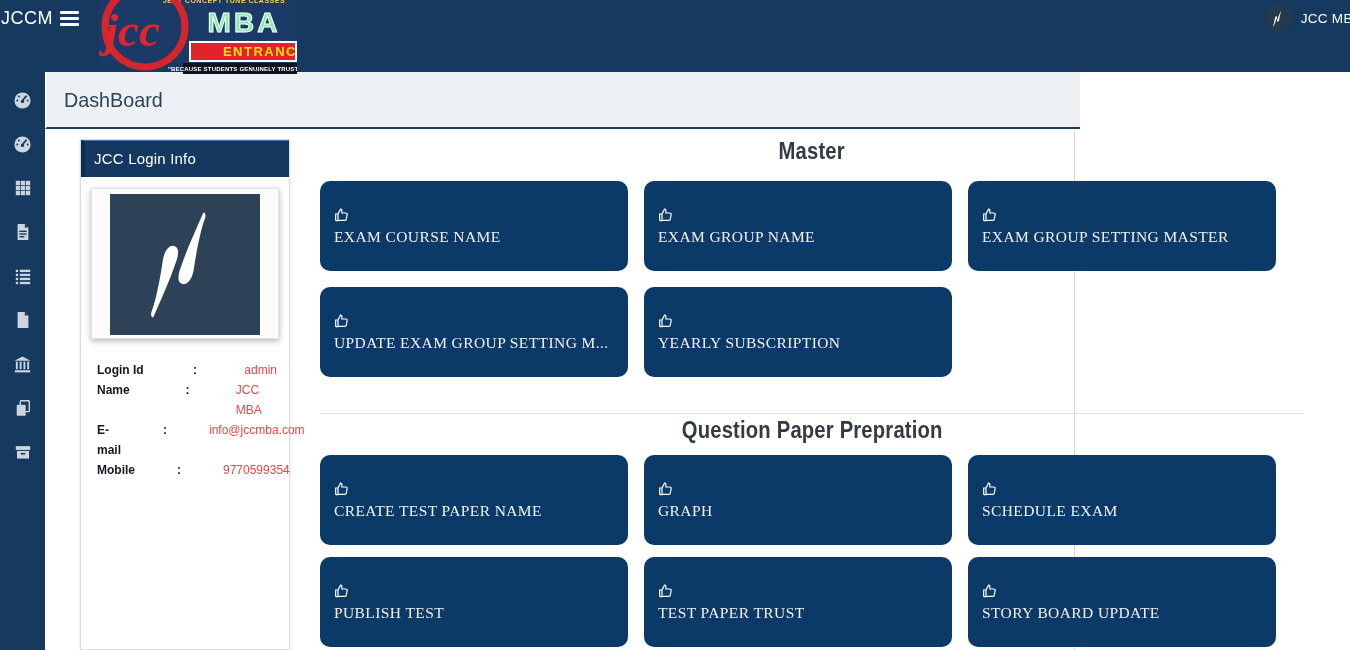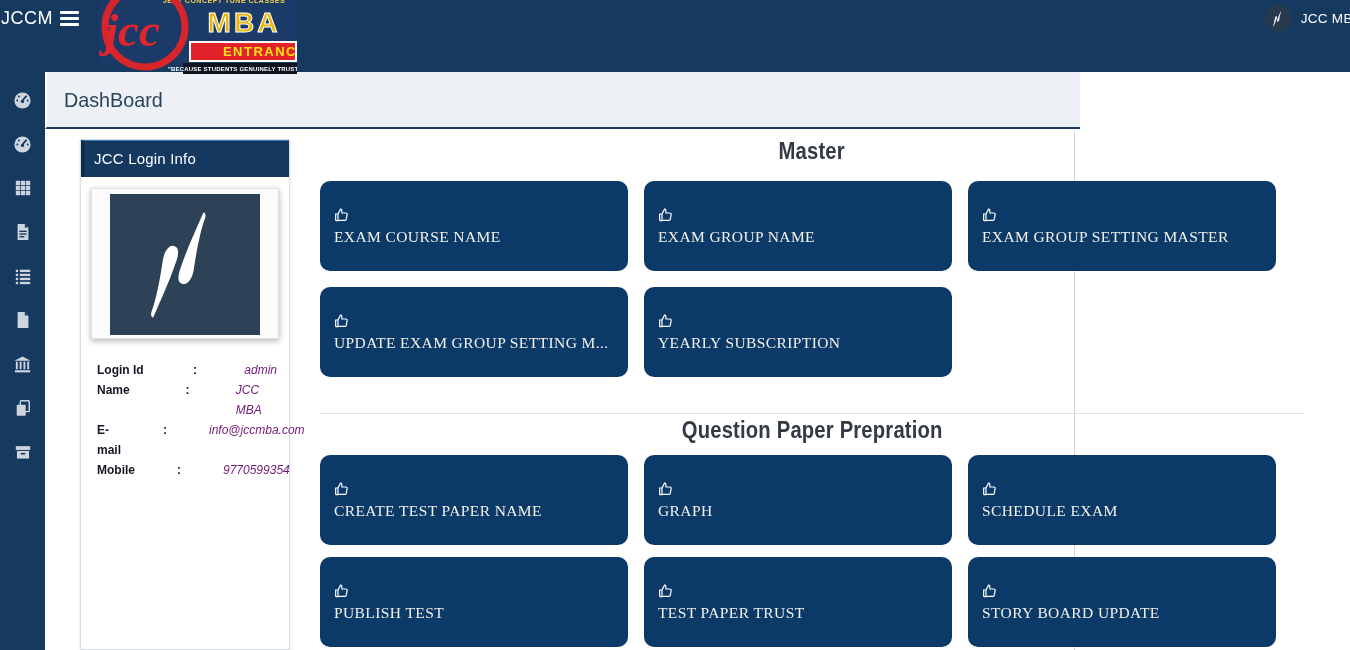--- a/index.html
+++ b/index.html
@@ -13,21 +13,21 @@
   .hamburger { position:absolute; left:60px; top:11px; width:19px; height:16px; cursor:pointer; }
   .hamburger i { display:block; height:3px; background:#fff; margin-bottom:3px; border-radius:1px; }
 
   .logo { position:absolute; left:99px; top:0; width:198px; height:75px; overflow:hidden; }
   .logo-navy { position:absolute; left:0; top:0; width:198px; height:63px; background:#1c3a68; }
   .logo-topline { position:absolute; left:52px; top:-3px; width:146px; text-align:center; color:#f2cf4a;
                   font-size:7px; font-weight:700; letter-spacing:.5px; white-space:nowrap; }
   .logo-circle { position:absolute; left:0; top:0; }
   .logo-jcc { position:absolute; left:6px; top:0px; font-family:"Liberation Serif", serif; font-style:italic;
               font-weight:700; font-size:47px; color:#e0262c; line-height:60px; }
-  .logo-mba { position:absolute; left:92px; top:7px; width:106px; text-align:center; color:#eab308;
+  .logo-mba { position:absolute; left:92px; top:7px; width:106px; text-align:center; color:#86efac;
               font-size:28px; font-weight:900; letter-spacing:3px; -webkit-text-stroke:1px #fff; }
   .logo-entrance { position:absolute; left:90px; top:41px; width:108px; height:21px; background:#e3232b;
               border:2px solid #fff; display:flex; align-items:center; justify-content:center;
               color:#ffe60a; font-size:13px; font-weight:800; letter-spacing:1.5px;padding-left:44px; }
   .logo-tagline { position:absolute; left:84px; top:63px; width:114px; height:11px; background:#10131f;
               color:#fff; font-size:6px; font-weight:700; display:flex; align-items:center;
               justify-content:center; white-space:nowrap; letter-spacing:.2px; }
 
   .user-chip { position:absolute; right:-12px; top:5px; display:flex; align-items:center; gap:9px; cursor:pointer; }
   .user-avatar { width:27px; height:27px; border-radius:50%; background:#273a4d; display:flex;
@@ -52,21 +52,21 @@
                  border:1px solid #d9dee4; box-shadow:0 1px 3px rgba(0,0,0,.12); }
   .login-header { height:37px; background:#14385f; border-top:1px solid #3d7ab0; border-left:4px solid #0c2c4e;
                   color:#fff; font-size:15px; padding:9px 0 8px 9px; letter-spacing:.2px; }
   .avatar-frame { margin:11px auto 0; width:188px; height:151px; background:#fcfcfc; border:1px solid #e2e2e2;
                   box-shadow:0 2px 6px rgba(0,0,0,.3); padding:5px 18px 3px; }
   .avatar-box { width:100%; height:100%; background:#2e4257; display:flex; align-items:center; justify-content:center; }
   .login-fields { margin:21px 12px 0 16px; list-style:none; }
   .login-fields li { display:flex; line-height:20px; font-size:12px;gap:42px; }
   .lf-label { width:54px; font-weight:700; color:#131722; }
   .lf-sep { width:16px; text-align:center; font-weight:700; color:#131722; }
-  .lf-value { color:#701a75;font-style:italic; }
+  .lf-value { color:#ef4444; }
 
   
   .cards-area { position:absolute; left:275px; top:0; width:984px; padding-top:4px; }
   .section-title { text-align:center; line-height:32px; margin-bottom:14px; }
   .section-title span { display:inline-block; font-size:23px; font-weight:700; color:#333a45;
                         transform:scaleX(.88); transform-origin:center; letter-spacing:.2px; }
   .grid { display:grid; grid-template-columns:repeat(3,308px); column-gap:30px; row-gap:15px;gap:16px; }
   .grid.g2 { row-gap:12px; }
   .card-btn { width:308px; height:90px; background:#0c3a68; border:none; border-radius:10px; cursor:pointer;
               text-align:left; padding:12px 14px; display:block; }

